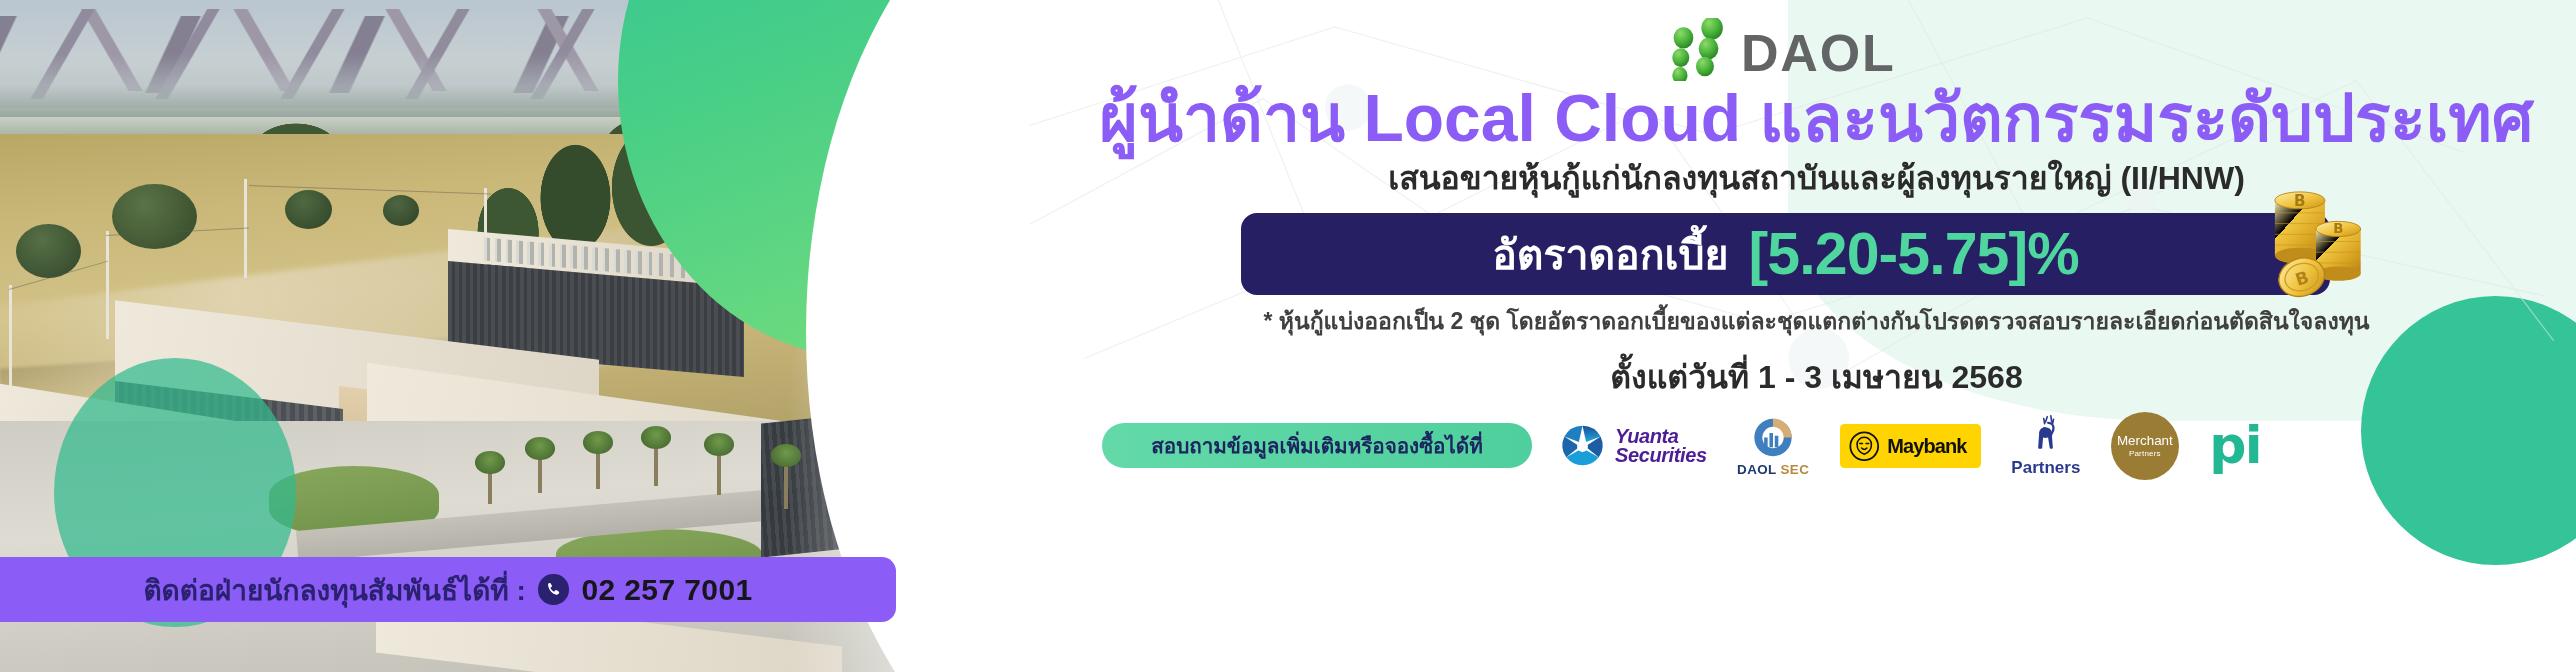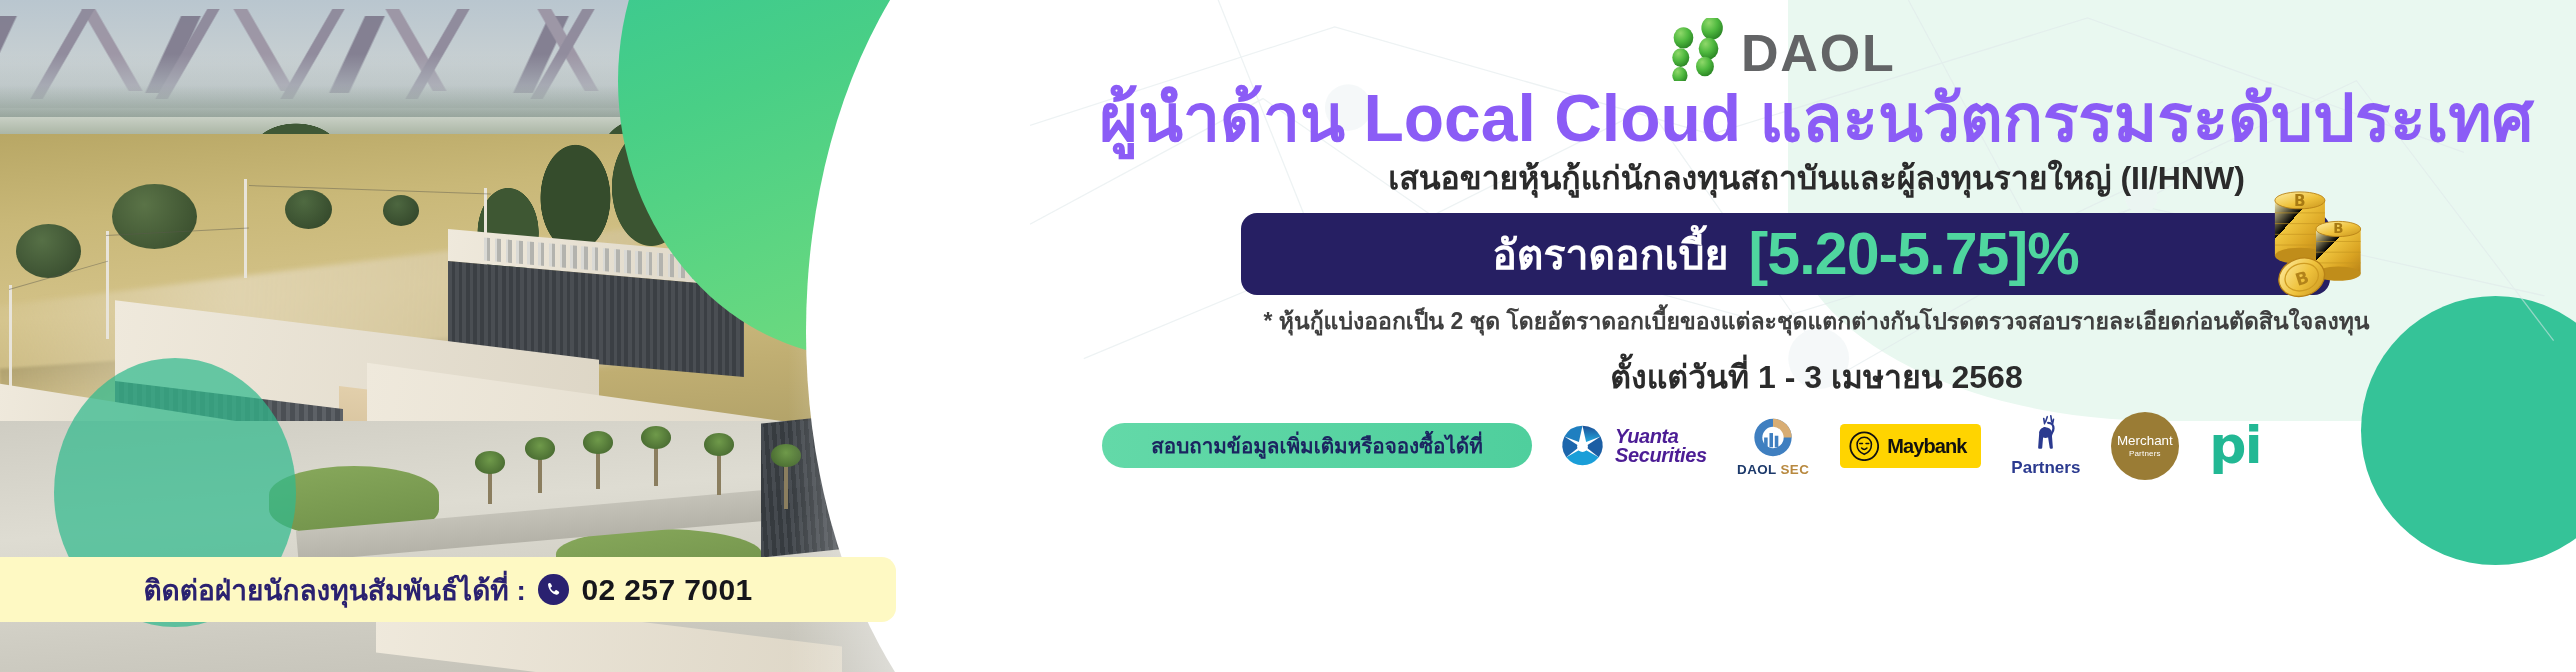--- a/index.html
+++ b/index.html
@@ -161,21 +161,21 @@
   .merchant { width:68px; height:68px; border-radius:50%; background:#9a7c35;
       display:flex; flex-direction:column; align-items:center; justify-content:center;
       color:#fff; }
   .merchant-a { font-size:13.4px; font-weight:500; line-height:1.05; }
   .merchant-b { font-size:8px; font-weight:400; letter-spacing:0.2px; }
   .pi-text { font-size:52px; font-weight:700; color:#22b894; line-height:.8;
       letter-spacing:-1.8px; font-family:"DejaVu Sans",sans-serif; }
 
   
   .contact-card { position:absolute; left:0; top:557px; width:896px; height:65px;
-      background:#fef9c3; border-top-right-radius:14.3px; border-bottom-right-radius:14.3px;
+      background:#8b5cf6; border-top-right-radius:14.3px; border-bottom-right-radius:14.3px;
       display:flex; align-items:center; justify-content:center; gap:12.5px; }
   .contact-label { font-size:28px; font-weight:700; color:#2a2170; white-space:nowrap; }
   .phone-badge { width:30.5px; height:30.5px; border-radius:50%; background:#2a2170;
       display:flex; align-items:center; justify-content:center; flex:0 0 auto; }
   .contact-number { font-size:30px; font-weight:600; color:#16161c; letter-spacing:0.4px;
       white-space:nowrap; }
 </style>
 </head>
 <body>
 

